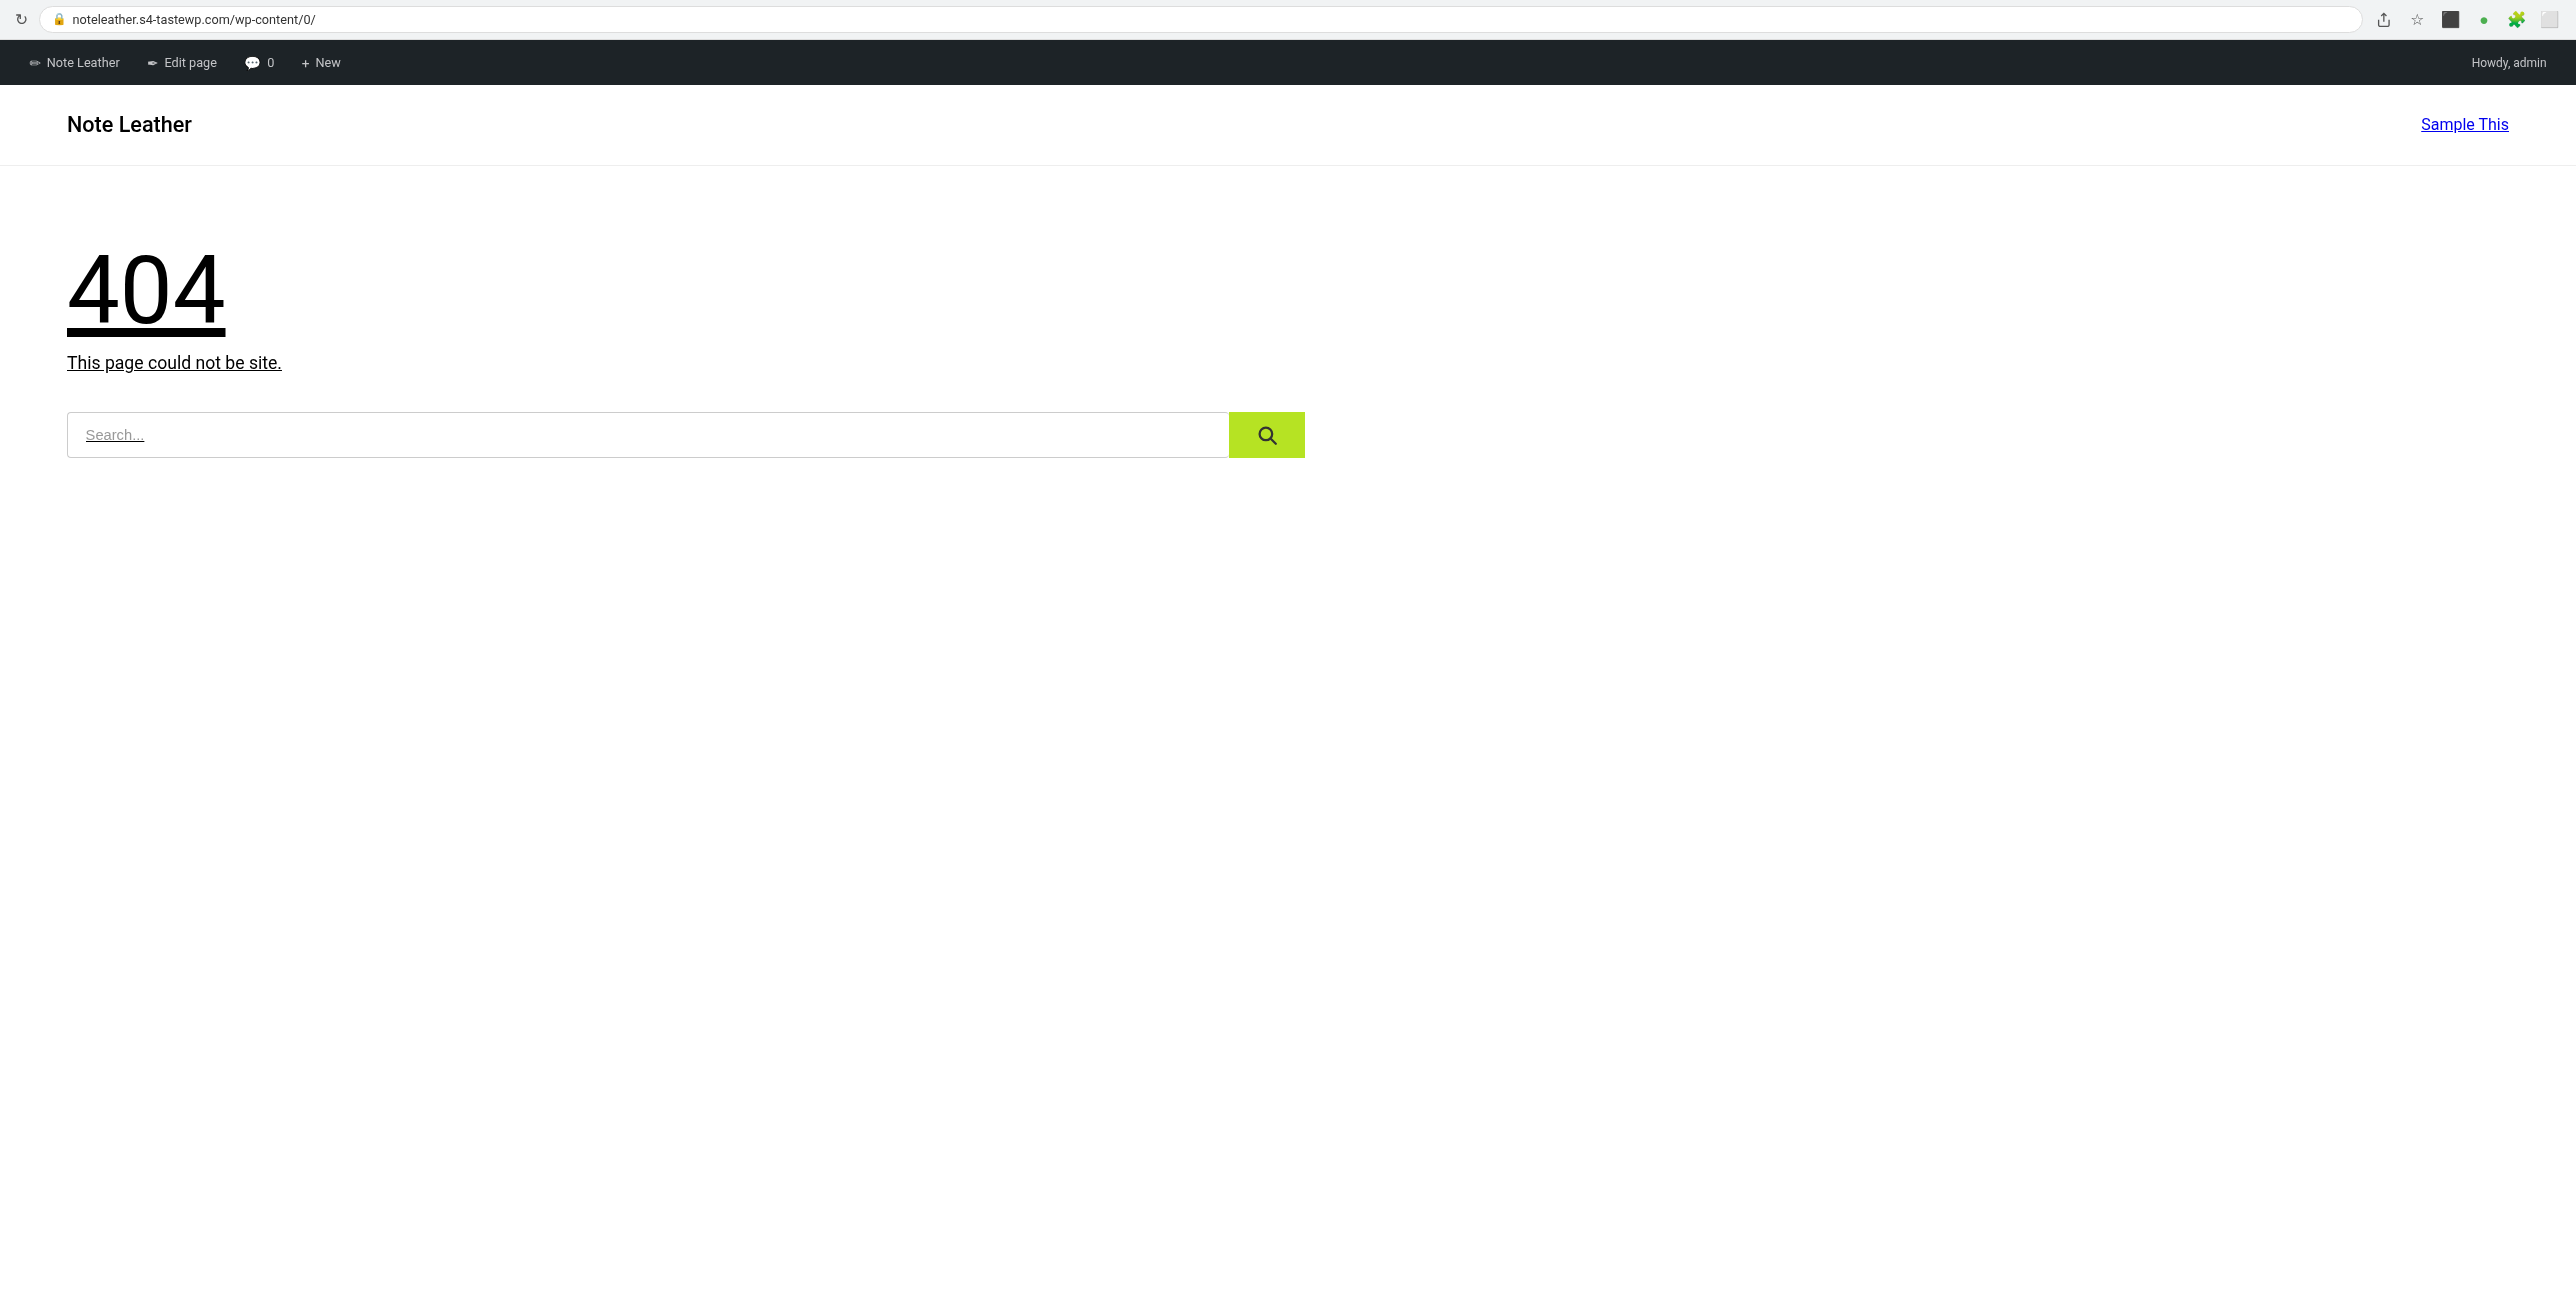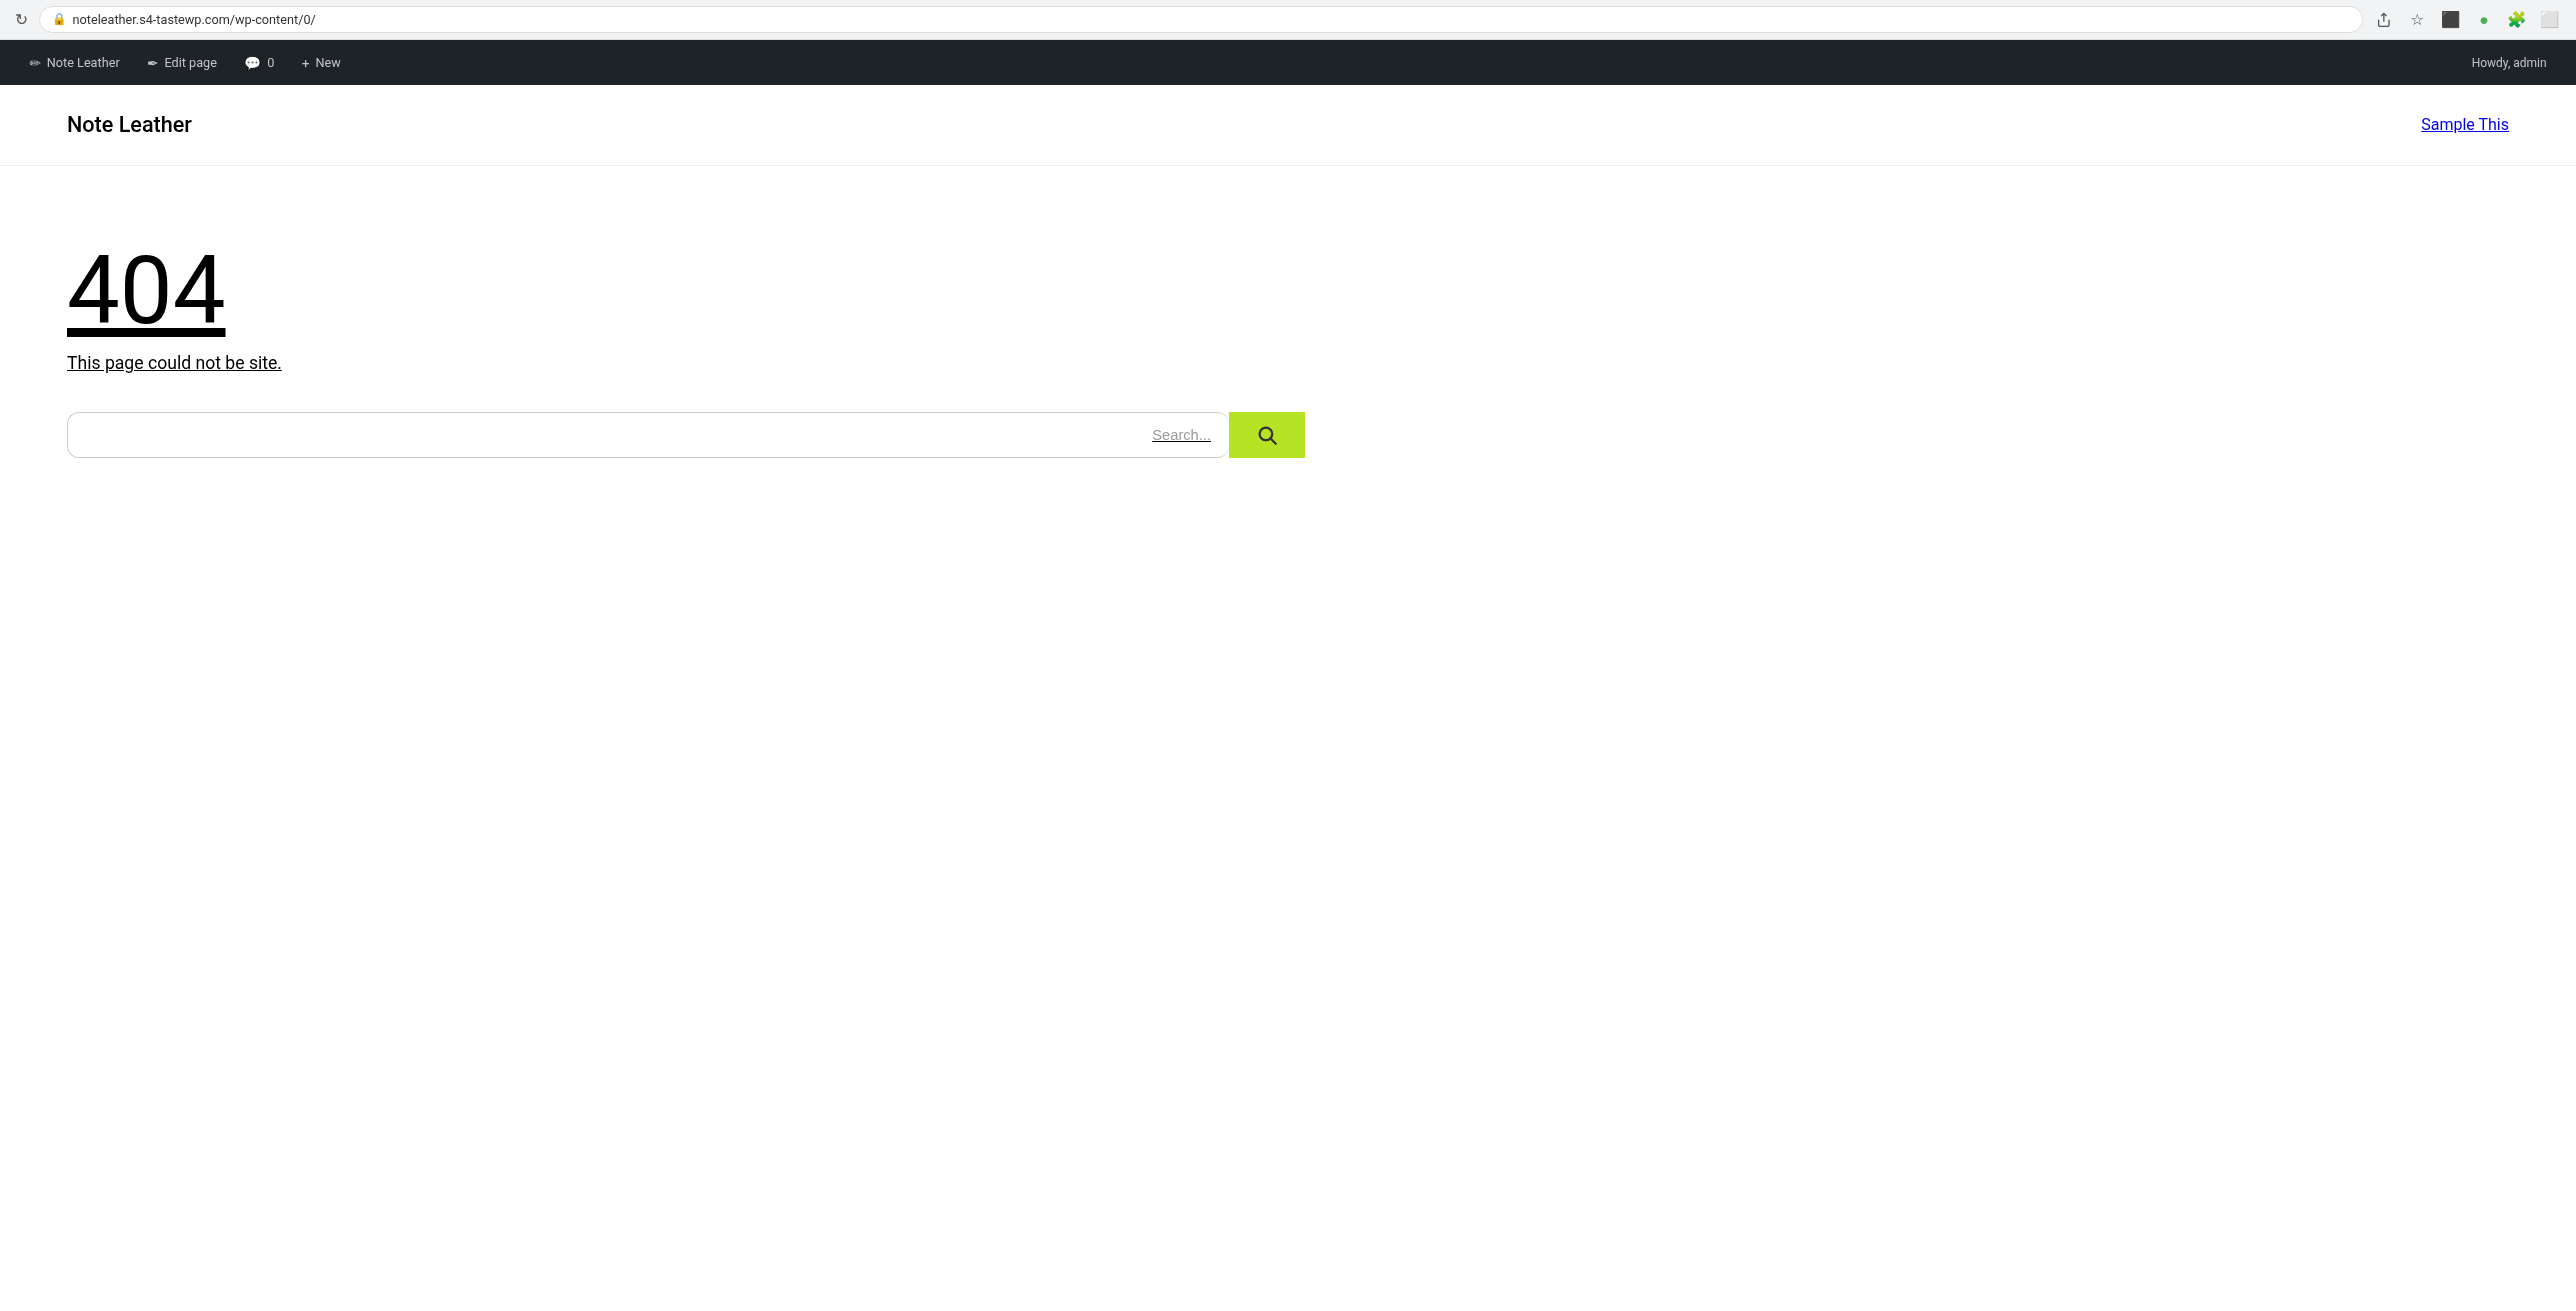--- a/index.html
+++ b/index.html
@@ -117,22 +117,21 @@
       max-width: 1294px;
     }
     .search-input {
       flex: 1;
       border: 1px solid #ccc;
       border-right: none;
       padding: 13.7px 17.6px;
       font-size: 14.7px;
       outline: none;
       color: #8b5cf6;
-      border-radius: 12px;
-      text-align: right;
+      border-radius: 4px;
     }
     .search-input::placeholder { color: #999; }
     .search-button {
       background: #b6e323;
       border: none;
       padding: 0 27.4px;
       cursor: pointer;
       display: flex;
       align-items: center;
       justify-content: center;

